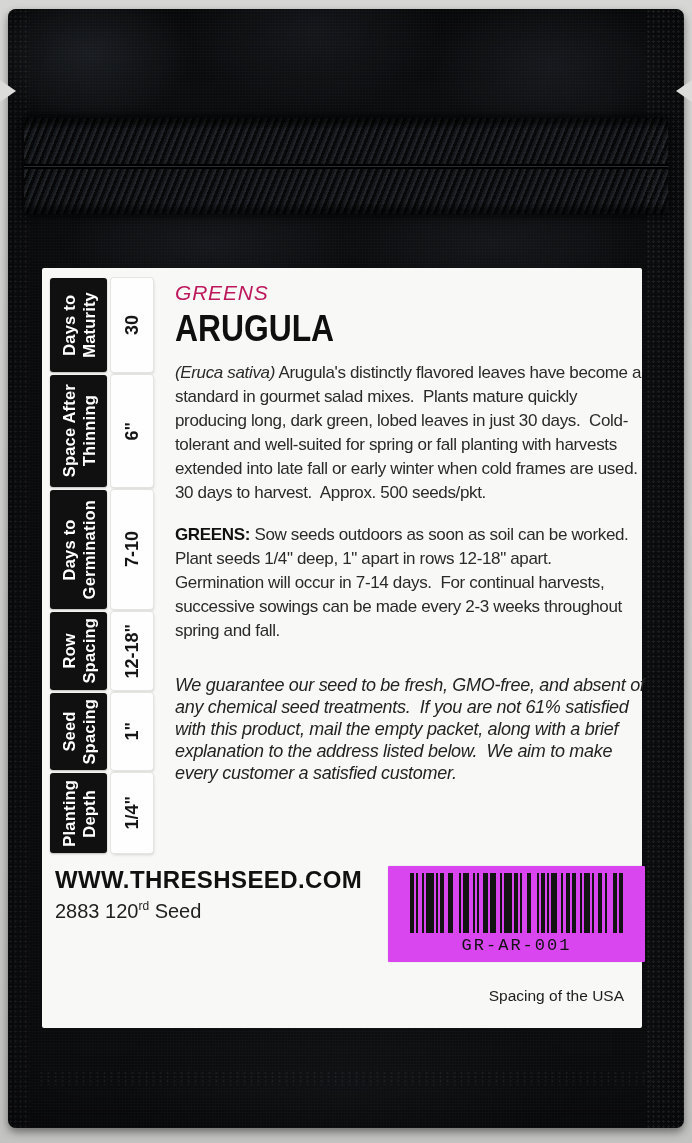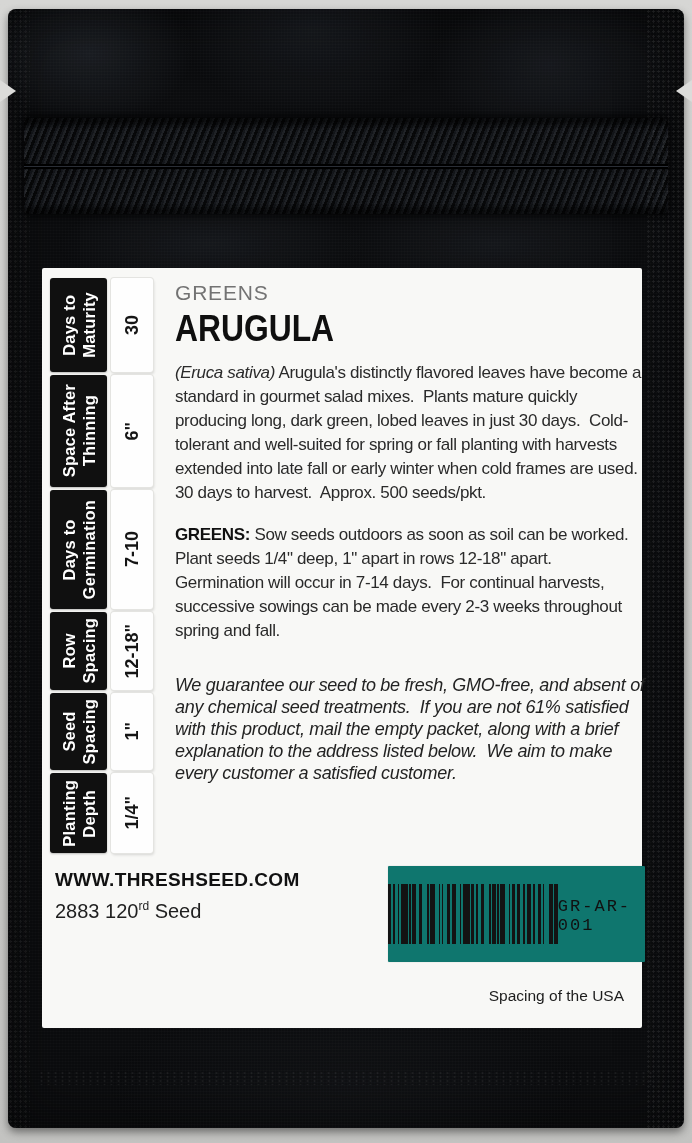--- a/index.html
+++ b/index.html
@@ -67,39 +67,39 @@
   .spec-key { width:57px; background:#101010; border-radius:3px; display:flex; align-items:center; justify-content:center;
     box-shadow:0 1px 2px rgba(0,0,0,.25); }
   .spec-val { width:42px; background:#fefefe; border-radius:3px; display:flex; align-items:center; justify-content:center;
     box-shadow:0 0 0 1px #e4e4e1, 1px 2px 3px rgba(0,0,0,.14); }
   .v-text { writing-mode:vertical-rl; transform:rotate(180deg); white-space:pre-line; text-align:center; }
   .spec-key .v-text { color:#fff; font-weight:bold; font-size:16.5px; line-height:20px; letter-spacing:.2px; }
   .spec-val .v-text { color:#151515; font-weight:bold; font-size:18px; }
 
   
   .content { position:absolute; left:133px; top:0; width:474px; color:#2a2a2a; }
-  .category { margin-top:12px; font-size:21px; letter-spacing:.8px; color:#737373; line-height:26px; }
+  .category { margin-top:12px; font-size:21px; letter-spacing:.8px; color:#be185d; line-height:26px;font-style:italic; }
   .variety { margin-top:1px; font-size:37px; font-weight:bold; color:#0f0f0f; line-height:43px;
     transform:scaleX(.86); transform-origin:left center; letter-spacing:0; }
   .para { font-size:17px; line-height:24px; letter-spacing:-.35px; white-space:pre-wrap; }
   .desc { margin-top:11px; }
   .latin { font-style:italic; }
   .culture { margin-top:18px; }
   .culture-head { font-weight:bold; color:#111; }
   .guarantee { margin-top:31px; font-style:italic; font-size:18px; line-height:22px; letter-spacing:-.3px;
     white-space:pre-wrap; color:#232323; }
 
   
   .footer-left { position:absolute; left:13px; top:598px; color:#1f1f1f; }
-  .website { font-weight:bold; font-size:19px; letter-spacing:.4px; line-height:27px; color:#111; }
+  .website { font-weight:bold; font-size:24px; letter-spacing:.4px; line-height:27px; color:#111; }
   .addr-line { font-size:20px; line-height:27px; }
   .addr-line sup { font-size:12px; }
 
-  .barcode-box { position:absolute; left:346px; top:598px; width:257px; height:96px; background:#0f766e;
-    border-radius:1px; box-shadow:0 0 0 1px rgba(0,0,0,.03); display:flex; 
+  .barcode-box { position:absolute; left:346px; top:598px; width:257px; height:96px; background:#d946ef;
+    border-radius:1px; box-shadow:0 0 0 1px rgba(0,0,0,.03); display:flex; flex-direction:column;
     align-items:center; justify-content:center; }
   .barcode-bars { width:214px; height:60px; display:flex; }
   .barcode-text { margin-top:3px; font-family:"Liberation Mono", monospace; font-size:17px; letter-spacing:2px; color:#111; }
 
   .origin { position:absolute; right:18px; top:719px; font-size:15.5px; color:#1c1c1c; }
 </style>
 </head>
 <body>
 
 <div class="stage">

